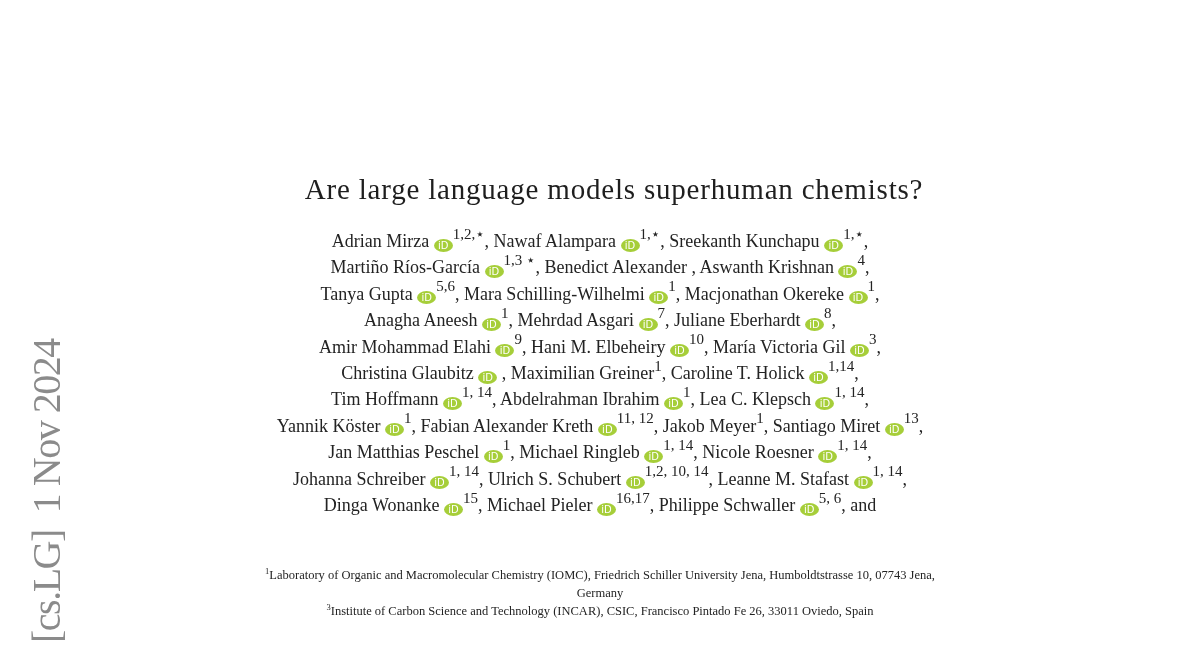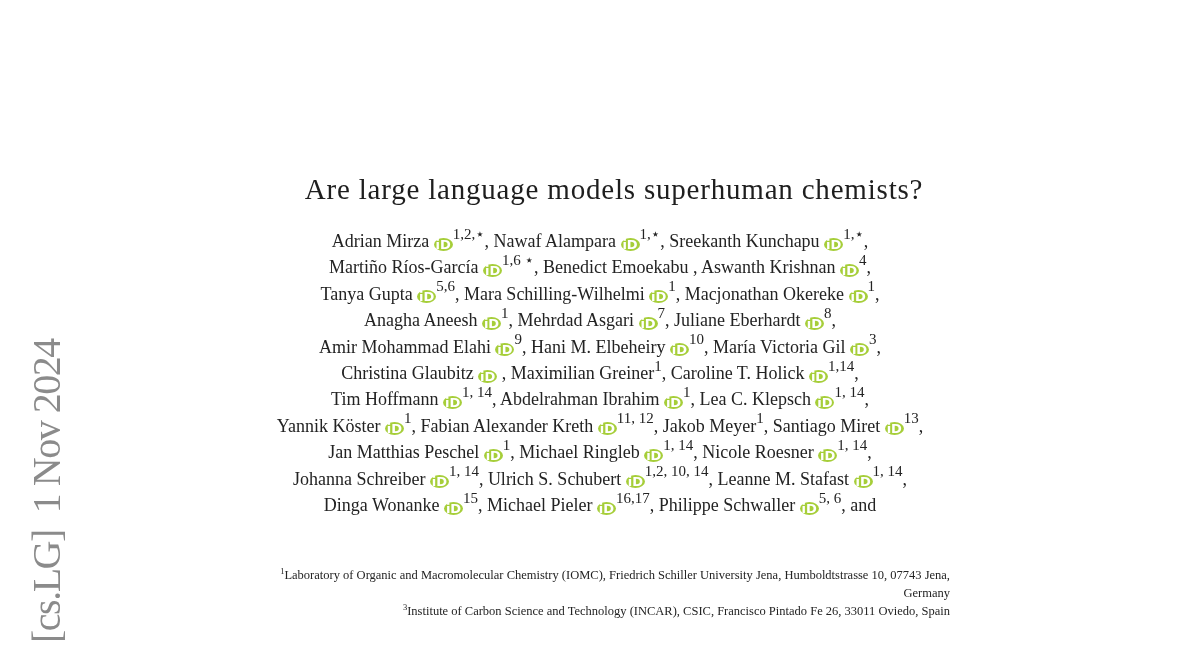--- a/index.html
+++ b/index.html
@@ -56,22 +56,22 @@
     top: -0.1em;
     vertical-align: super;
   }
   .orcid {
     display: inline-block;
     width: 19px;
     height: 13px;
     border-radius: 50%;
     background: #a6ce39;
     color: #ffffff;
-    font-size: 13px;
-    font-weight: bold;
+    font-size: 10px;
+    font-weight: normal;
     line-height: 13px;
     text-align: center;
     font-family: "DejaVu Sans", sans-serif;
     vertical-align: -1.5px;
     cursor: pointer;
   }
   sup.mail {
     font-size: 10px;
     cursor: pointer;
   }
@@ -79,38 +79,37 @@
     position: absolute;
     top: 566px;
     left: 50%;
     transform: translateX(-50%);
     width: 700px;
     text-align: center;
   }
   .affiliation {
     font-size: 12.5px;
     line-height: 18px;
-    text-align: right;
   }
   .affiliation sup {
     font-size: 8.5px;
     line-height: 0;
   }
 </style>
 </head>
 <body>
 
 <div class="page">
   <div class="arxiv-stamp" style="color: rgb(139, 139, 139);">[cs.LG]  1 Nov 2024</div>
 
   <h1 class="title">Are large language models superhuman chemists?</h1>
 
   <div class="authors">
       <div class="author-line"><span>Adrian Mirza </span><span class="orcid" style="background: rgb(166, 206, 57);">iD</span><sup class="sup">1,2,⋆</sup><span>, Nawaf Alampara </span><span class="orcid" style="background: rgb(166, 206, 57);">iD</span><sup class="sup">1,⋆</sup><span>, Sreekanth Kunchapu </span><span class="orcid" style="background: rgb(166, 206, 57);">iD</span><sup class="sup">1,⋆</sup><span>,</span></div>
-      <div class="author-line"><span>Martiño Ríos-García </span><span class="orcid" style="background: rgb(166, 206, 57);">iD</span><sup class="sup">1,6 ⋆</sup><span>, Benedict Emoekabu , Aswanth Krishnan </span><span class="orcid" style="background: rgb(166, 206, 57);">iD</span><sup class="sup">4</sup><span>,</span></div>
+      <div class="author-line"><span>Martiño Ríos-García </span><span class="orcid" style="background: rgb(166, 206, 57);">iD</span><sup class="sup">1,3 ⋆</sup><span>, Benedict Alexander , Aswanth Krishnan </span><span class="orcid" style="background: rgb(166, 206, 57);">iD</span><sup class="sup">4</sup><span>,</span></div>
       <div class="author-line"><span>Tanya Gupta </span><span class="orcid" style="background: rgb(166, 206, 57);">iD</span><sup class="sup">5,6</sup><span>, Mara Schilling-Wilhelmi </span><span class="orcid" style="background: rgb(166, 206, 57);">iD</span><sup class="sup">1</sup><span>, Macjonathan Okereke </span><span class="orcid" style="background: rgb(166, 206, 57);">iD</span><sup class="sup">1</sup><span>,</span></div>
       <div class="author-line"><span>Anagha Aneesh </span><span class="orcid" style="background: rgb(166, 206, 57);">iD</span><sup class="sup">1</sup><span>, Mehrdad Asgari </span><span class="orcid" style="background: rgb(166, 206, 57);">iD</span><sup class="sup">7</sup><span>, Juliane Eberhardt </span><span class="orcid" style="background: rgb(166, 206, 57);">iD</span><sup class="sup">8</sup><span>,</span></div>
       <div class="author-line"><span>Amir Mohammad Elahi </span><span class="orcid" style="background: rgb(166, 206, 57);">iD</span><sup class="sup">9</sup><span>, Hani M. Elbeheiry </span><span class="orcid" style="background: rgb(166, 206, 57);">iD</span><sup class="sup">10</sup><span>, María Victoria Gil </span><span class="orcid" style="background: rgb(166, 206, 57);">iD</span><sup class="sup">3</sup><span>,</span></div>
       <div class="author-line"><span>Christina Glaubitz </span><span class="orcid" style="background: rgb(166, 206, 57);">iD</span><span> , Maximilian Greiner</span><sup class="sup">1</sup><span>, Caroline T. Holick </span><span class="orcid" style="background: rgb(166, 206, 57);">iD</span><sup class="sup">1,14</sup><span>,</span></div>
       <div class="author-line"><span>Tim Hoffmann </span><span class="orcid" style="background: rgb(166, 206, 57);">iD</span><sup class="sup">1, 14</sup><span>, Abdelrahman Ibrahim </span><span class="orcid" style="background: rgb(166, 206, 57);">iD</span><sup class="sup">1</sup><span>, Lea C. Klepsch </span><span class="orcid" style="background: rgb(166, 206, 57);">iD</span><sup class="sup">1, 14</sup><span>,</span></div>
       <div class="author-line"><span>Yannik Köster </span><span class="orcid" style="background: rgb(166, 206, 57);">iD</span><sup class="sup">1</sup><span>, Fabian Alexander Kreth </span><span class="orcid" style="background: rgb(166, 206, 57);">iD</span><sup class="sup">11, 12</sup><span>, Jakob Meyer</span><sup class="sup">1</sup><span>, Santiago Miret </span><span class="orcid" style="background: rgb(166, 206, 57);">iD</span><sup class="sup">13</sup><span>,</span></div>
       <div class="author-line"><span>Jan Matthias Peschel </span><span class="orcid" style="background: rgb(166, 206, 57);">iD</span><sup class="sup">1</sup><span>, Michael Ringleb </span><span class="orcid" style="background: rgb(166, 206, 57);">iD</span><sup class="sup">1, 14</sup><span>, Nicole Roesner </span><span class="orcid" style="background: rgb(166, 206, 57);">iD</span><sup class="sup">1, 14</sup><span>,</span></div>
       <div class="author-line"><span>Johanna Schreiber </span><span class="orcid" style="background: rgb(166, 206, 57);">iD</span><sup class="sup">1, 14</sup><span>, Ulrich S. Schubert </span><span class="orcid" style="background: rgb(166, 206, 57);">iD</span><sup class="sup">1,2, 10, 14</sup><span>, Leanne M. Stafast </span><span class="orcid" style="background: rgb(166, 206, 57);">iD</span><sup class="sup">1, 14</sup><span>,</span></div>
       <div class="author-line"><span>Dinga Wonanke </span><span class="orcid" style="background: rgb(166, 206, 57);">iD</span><sup class="sup">15</sup><span>, Michael Pieler </span><span class="orcid" style="background: rgb(166, 206, 57);">iD</span><sup class="sup">16,17</sup><span>, Philippe Schwaller </span><span class="orcid" style="background: rgb(166, 206, 57);">iD</span><sup class="sup">5, 6</sup><span>, and</span></div>
     </div>

